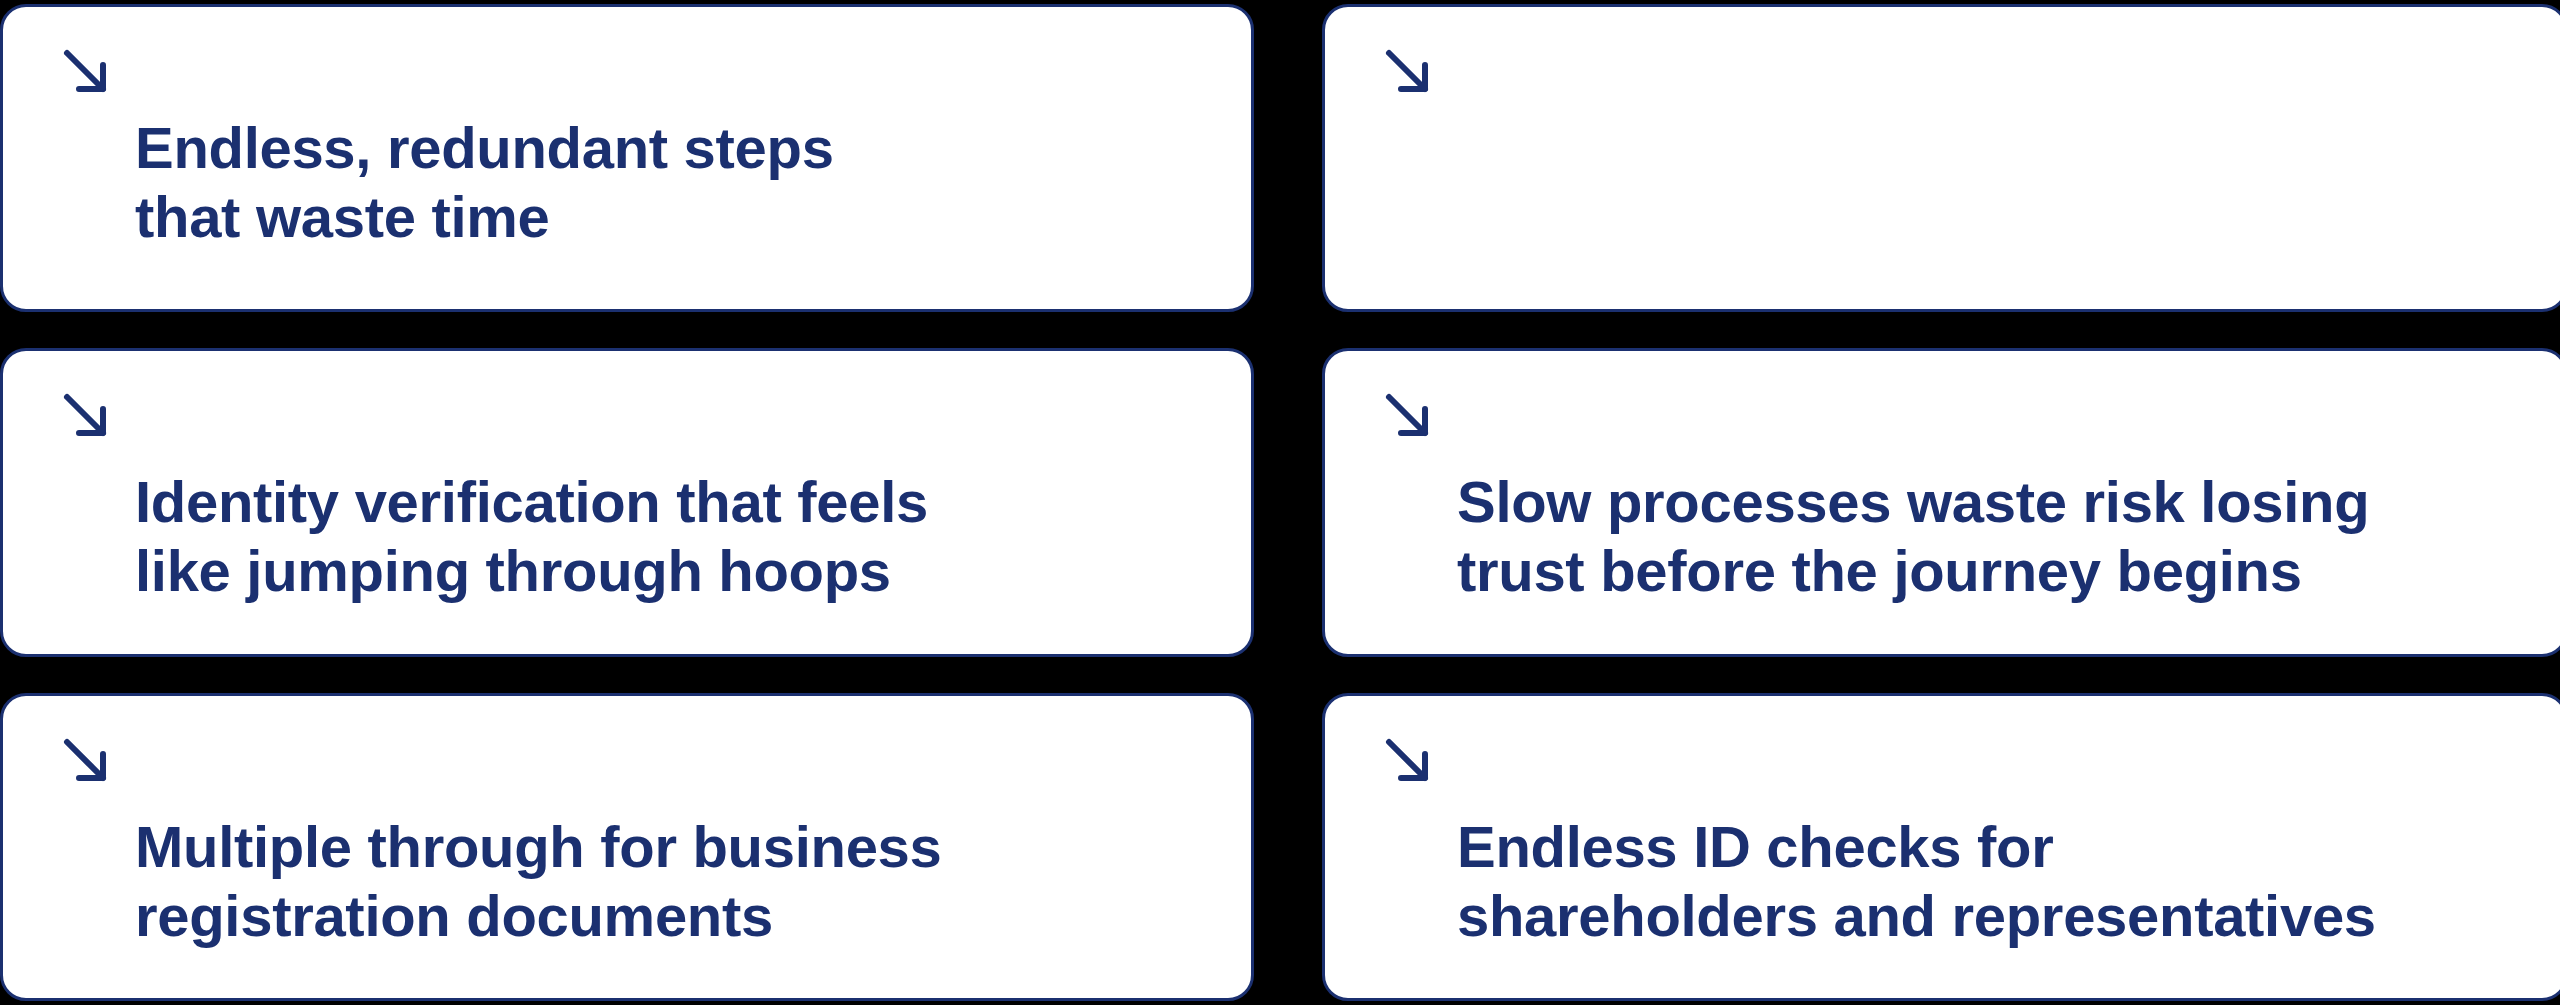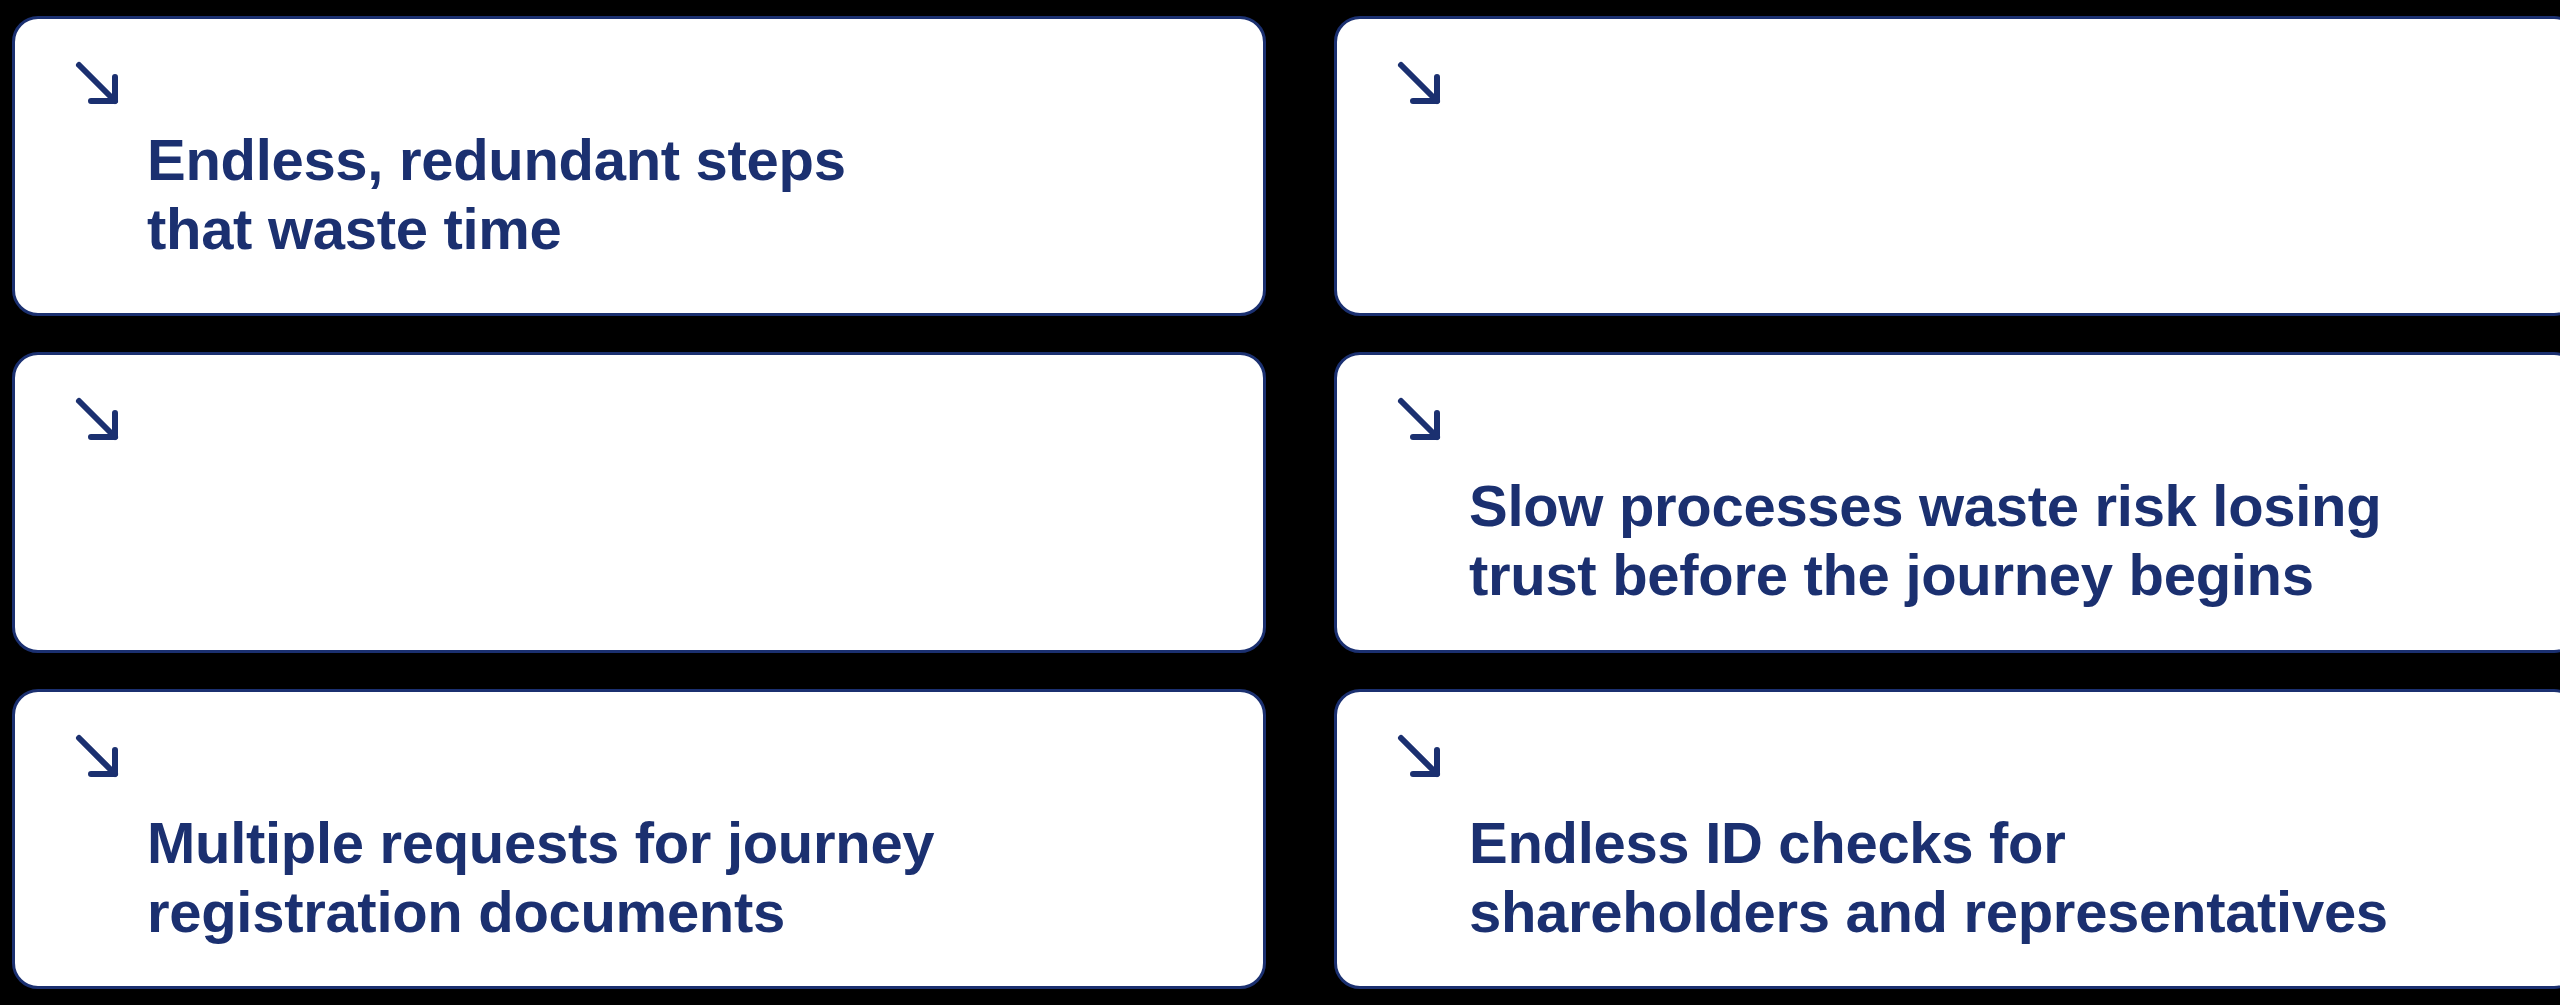--- a/index.html
+++ b/index.html
@@ -16,21 +16,21 @@
   }
 
   #grid {
     width: 2560px;
     height: 1005px;
     display: grid;
     grid-template-columns: 1250px 1242px;
     grid-template-rows: 1fr 1fr 1fr;
     column-gap: 68px;
     row-gap: 36px;
-    padding: 16px;
+    padding: 4px;
   }
 
   .card {
     background: #ffffff;
     border: 3px solid #1b3070;
     border-radius: 26px;
     position: relative;
     padding: 42px 46px 42px 46px;
     display: flex;
     flex-direction: column;
@@ -100,20 +100,22 @@
 
   <div class="card col-left row-2">
     <span class="card-arrow">
       <svg viewBox="0 0 54 54" xmlns="http://www.w3.org/2000/svg" aria-hidden="true">
         <g fill="none" stroke="#1b3070" stroke-width="6" stroke-linecap="round" stroke-linejoin="round">
           <path d="M8 8 L44 44"></path>
           <path d="M44 20 L44 44 L20 44"></path>
         </g>
       </svg>
     </span>
+    <div class="card-text">Identity verification that feels
+like jumping through hoops</div>
   </div>
 
   <div class="card col-right row-2">
     <span class="card-arrow">
       <svg viewBox="0 0 54 54" xmlns="http://www.w3.org/2000/svg" aria-hidden="true">
         <g fill="none" stroke="#1b3070" stroke-width="6" stroke-linecap="round" stroke-linejoin="round">
           <path d="M8 8 L44 44"></path>
           <path d="M44 20 L44 44 L20 44"></path>
         </g>
       </svg>
@@ -124,21 +126,21 @@
 
   <div class="card col-left row-3">
     <span class="card-arrow">
       <svg viewBox="0 0 54 54" xmlns="http://www.w3.org/2000/svg" aria-hidden="true">
         <g fill="none" stroke="#1b3070" stroke-width="6" stroke-linecap="round" stroke-linejoin="round">
           <path d="M8 8 L44 44"></path>
           <path d="M44 20 L44 44 L20 44"></path>
         </g>
       </svg>
     </span>
-    <div class="card-text">Multiple requests for journey
+    <div class="card-text">Multiple through for business
 registration documents</div>
   </div>
 
   <div class="card col-right row-3">
     <span class="card-arrow">
       <svg viewBox="0 0 54 54" xmlns="http://www.w3.org/2000/svg" aria-hidden="true">
         <g fill="none" stroke="#1b3070" stroke-width="6" stroke-linecap="round" stroke-linejoin="round">
           <path d="M8 8 L44 44"></path>
           <path d="M44 20 L44 44 L20 44"></path>
         </g>

